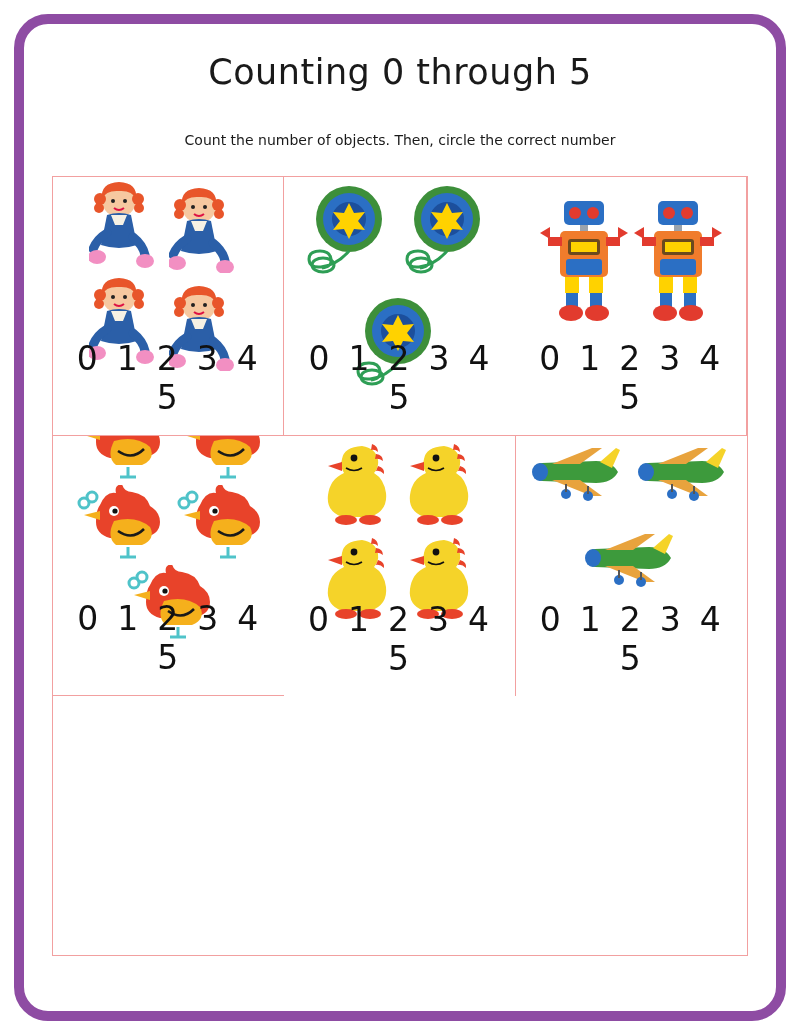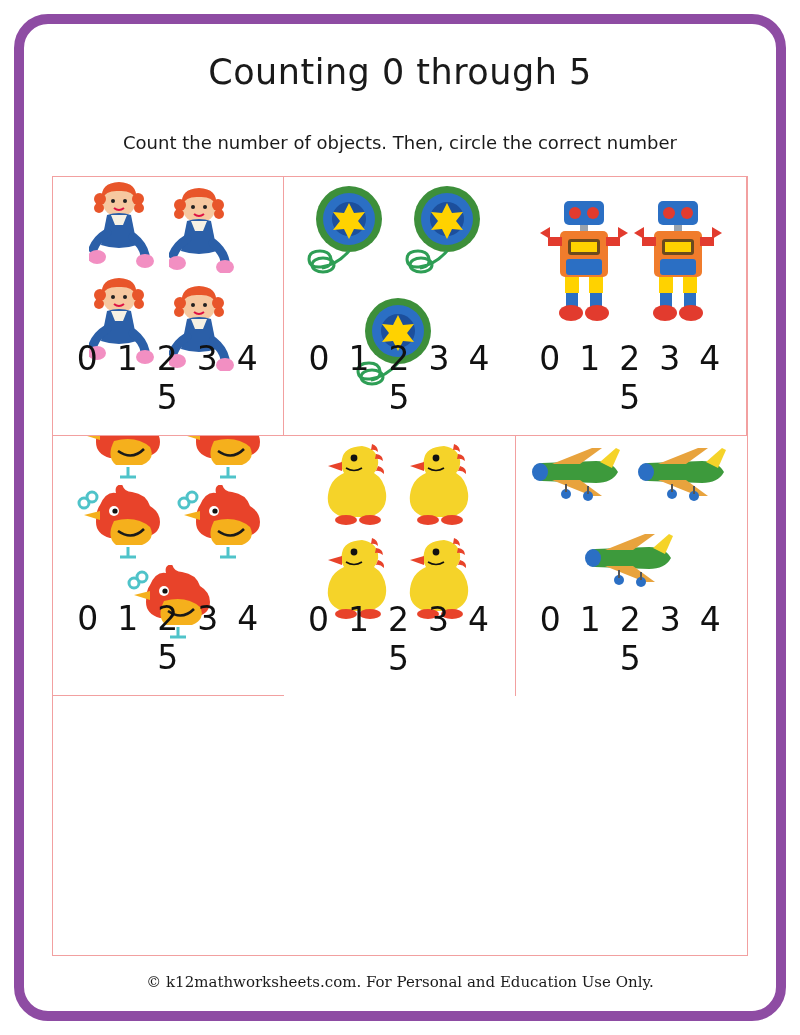--- a/index.html
+++ b/index.html
@@ -52,21 +52,21 @@
     color: #1a1a1a;
     font-family: "DejaVu Sans", sans-serif;
     font-weight: 400;
   }
   .subtitle {
     position: absolute;
     left: 0;
     top: 132px;
     width: 800px;
     text-align: center;
-    font-size: 18px;
+    font-size: 14px;
     color: #1a1a1a;
     font-family: "DejaVu Sans", sans-serif;
   }
   .grid {
     position: absolute;
     left: 52px;
     top: 176px;
     width: 696px;
     height: 780px;
     border: 1.5px solid #f2a0a0;
@@ -483,14 +483,13 @@
           </svg>
         </span>
       </div>
       <div class="numrow">
         <span>0</span><span>1</span><span>2</span><span>3</span><span>4</span><span>5</span>
       </div>
     </div>
 
   </div>
 
-  <div class="footer">© k12mathworksheets.com. For Personal and Education Use Only.</div>
 </div>
 
 </body></html>

